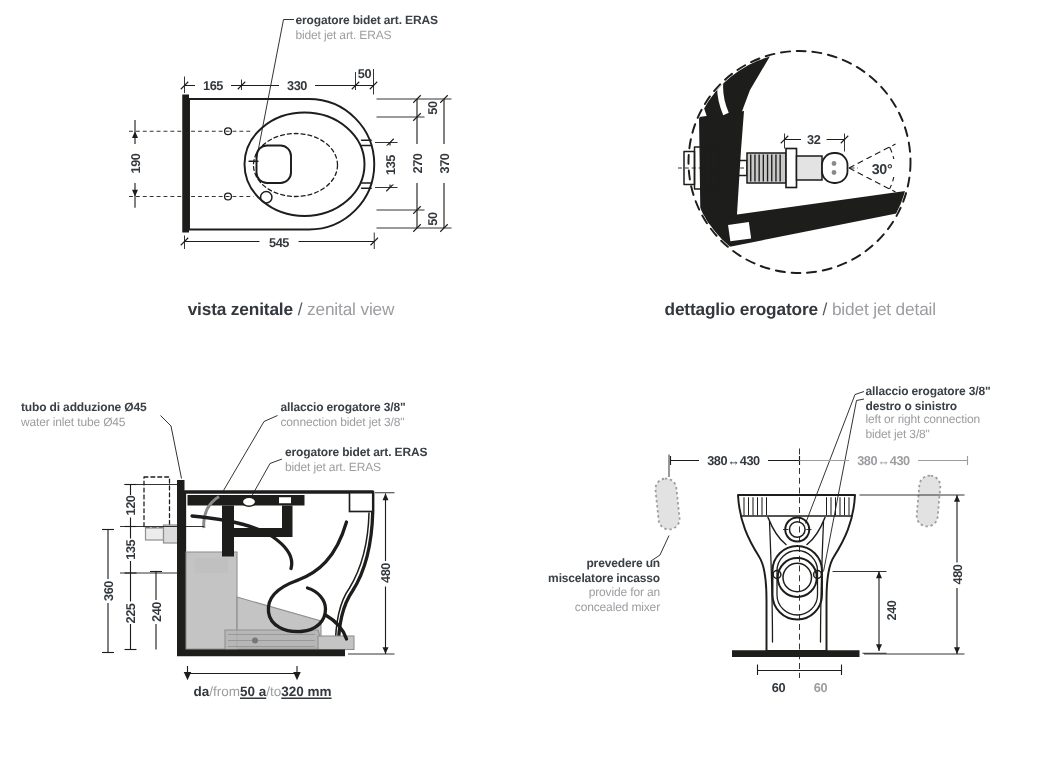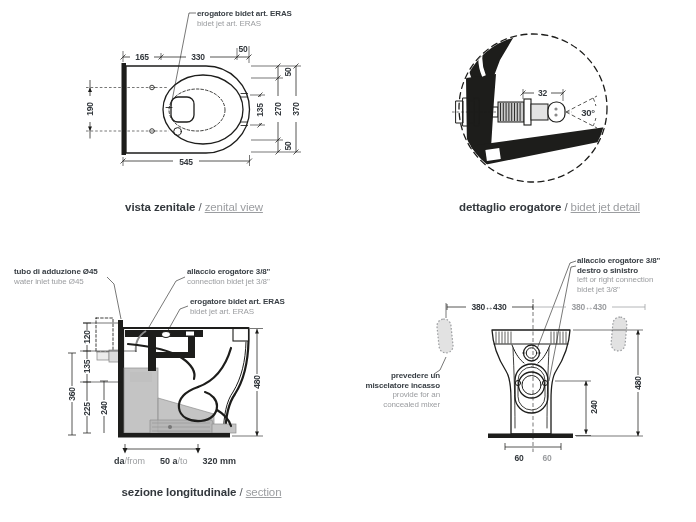--- a/index.html
+++ b/index.html
@@ -5,25 +5,25 @@
   html,body{margin:0;padding:0;background:#fff;}
   .sheet{position:relative;width:696px;height:522px;background:#fff;overflow:hidden;
          font-family:"Liberation Sans",sans-serif;}
   
   .lbl{position:absolute;font-size:8px;line-height:9.5px;letter-spacing:-.1px;white-space:nowrap;}
   .lbl .b{font-weight:bold;color:#3a4046;display:block;}
   .lbl .g{color:#9b9da0;display:block;}
   .cap{position:absolute;font-size:11.5px;letter-spacing:-.1px;text-align:center;white-space:nowrap;}
   .cap .b{font-weight:bold;color:#33383d;margin-left:13px;}
   .cap .s{color:#55595e;}
-  .cap .g{color:#9b9da0;text-decoration:underline;}
+  .cap .g{color:#9b9da0;}
   .range{position:absolute;font-size:9px;text-align:center;white-space:nowrap;}
   .range .b{font-weight:bold;color:#33383d;}
   .range .g{color:#9b9da0;margin-top:36px;}
-  .range .sp{margin-left:15px;}
+  .range .sp{margin-left:0;text-decoration:underline;}
   svg{position:absolute;overflow:visible;}
   
   .ln{stroke:#1d1d1b;fill:none;stroke-linecap:round;stroke-linejoin:round;}
   .w22{stroke-width:2.2;} .w13{stroke-width:1.3;} .w10{stroke-width:1;} .w08{stroke-width:.85;}
   .dim{stroke:#1d1d1b;stroke-width:.75;fill:none;}
   .dimg{stroke:#9b9da0;stroke-width:.75;fill:none;}
   .ext{stroke:#1d1d1b;stroke-width:.6;fill:none;}
   .dsh{stroke-dasharray:4 2.5;}
   .dshs{stroke-dasharray:2.6 2;}
   .blk{fill:#1d1d1b;stroke:none;}
@@ -188,21 +188,21 @@
       <line class="dim" x1="523" y1="93" x2="563" y2="93"></line>
       <line class="dim" x1="520.5" y1="95.5" x2="525.5" y2="90.5"></line>
       <line class="dim" x1="560.5" y1="95.5" x2="565.5" y2="90.5"></line>
       <line class="ext" x1="523" y1="89" x2="523" y2="99"></line>
         <line class="ext" x1="563" y1="89" x2="563" y2="101"></line>
       <rect class="wht" x="534" y="87" width="17" height="11"></rect>
       <text class="d" x="542.5" y="96">32</text>
     </g>
   </svg>
 
-  <div class="cap" style="left:428px;top:201px;width:230px">
+  <div class="cap" style="left:412px;top:201px;width:230px">
     <span class="b">dettaglio erogatore</span>
     <span class="s">/</span>
     <span class="g">bidet jet detail</span>
   </div>
 
   <svg style="left:15px;top:258px" width="300" height="212" viewBox="15 258 300 212">
     <g>
       <polyline class="ext" points="107,277 114,284 121,319"></polyline>
       <polyline class="ext" points="185,277 176,281 149,327"></polyline>
       <polyline class="ext" points="188,306 180,309 166,334"></polyline>
@@ -297,25 +297,20 @@
   </div>
   <div class="lbl" style="left:190px;top:297px">
     <span class="b">erogatore bidet art. ERAS</span>
     <span class="g">bidet jet art. ERAS</span>
   </div>
 
   <div class="range" style="left:85px;top:456px;width:180px">
     <span class="b">da</span><span class="g">/from</span><span class="b sp">50 a</span><span class="g">/to</span><span class="b sp">320 mm</span>
   </div>
 
-  <div class="cap" style="left:50px;top:486px;width:290px">
-    <span class="b">sezione longitudinale</span>
-    <span class="s">/</span>
-    <span class="g">section</span>
-  </div>
 
   <svg style="left:355px;top:255px" width="341" height="210" viewBox="355 255 341 210">
     <g>
       <polyline class="ext" points="576,261 570,263 537,349"></polyline>
       <polyline class="ext" points="576,266 571,267 549,381"></polyline>
       <polyline class="ext" points="434,374 440,370 446,357"></polyline>
     </g>
     <line class="ext dsh" x1="533" y1="299" x2="533" y2="452"></line>
     <g>
       <rect x="438" y="319" width="14" height="34" rx="7" fill="#e2e2e2" stroke="#9b9da0" stroke-width="1.2" stroke-dasharray="1.6 1.8" transform="rotate(-6 445 336)"></rect>

